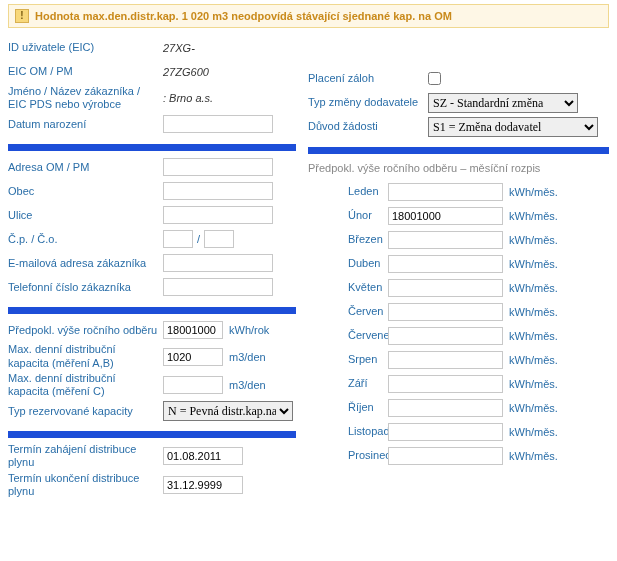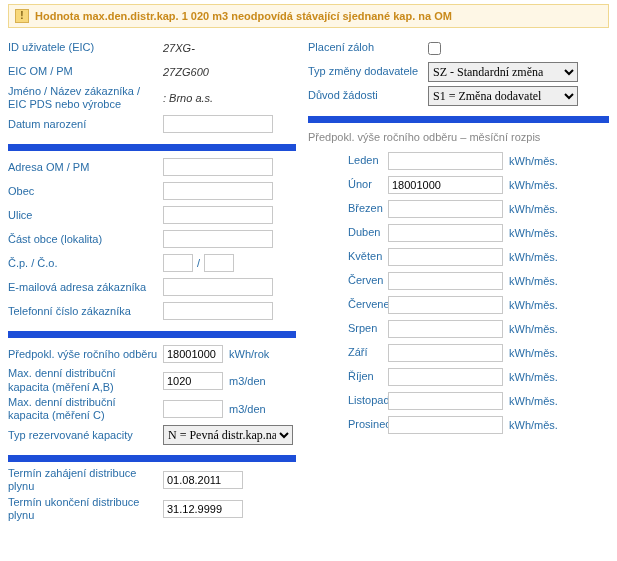--- a/index.html
+++ b/index.html
@@ -27,20 +27,21 @@
     border: 1px solid #d8b050;
     margin-right: 6px;
     text-align: center;
     line-height: 12px;
     font-size: 10px;
     color: #7a5c10;
   }
   .columns {
     display: flex;
     padding: 0 8px 8px 8px;
+    align-items: center;
   }
   .col-left {
     width: 300px;
     padding-right: 12px;
   }
   .col-right {
     flex: 1;
   }
   .section {
     border-top: 7px solid #1d4ed8;
@@ -156,26 +157,20 @@
             <input type="text" class="w110" style="">
           </div>
       </div>
       <div class="row">
         <div class="label">Ulice</div>
         <div class="val">
             <input type="text" class="w110" style="">
           </div>
       </div>
       <div class="row">
-        <div class="label">Část obce (lokalita)</div>
-        <div class="val">
-            <input type="text" class="w110" style="">
-          </div>
-      </div>
-      <div class="row">
         <div class="label">Č.p. / Č.o.</div>
         <div class="val">
           <input type="text" class="w30" style="">
           <span class="slash">/</span>
           <input type="text" class="w30" style="">
         </div>
       </div>
       <div class="row">
         <div class="label">E-mailová adresa zákazníka</div>
         <div class="val">
@@ -250,21 +245,21 @@
         <div class="label">Typ změny dodavatele</div>
         <div class="val">
           <select style="width:150px">
             <option>SZ - Standardní změna</option>
           </select>
         </div>
       </div>
       <div class="row">
         <div class="label">Důvod žádosti</div>
         <div class="val">
-          <select style="width:150px">
+          <select style="width:170px">
             <option>S1 = Změna dodavatel</option>
           </select>
         </div>
       </div>
     </div>
 
     <div class="section">
       <div class="subhead">Předpokl. výše ročního odběru – měsíční rozpis</div>
       <div id="months">
           <div class="row month-row">

